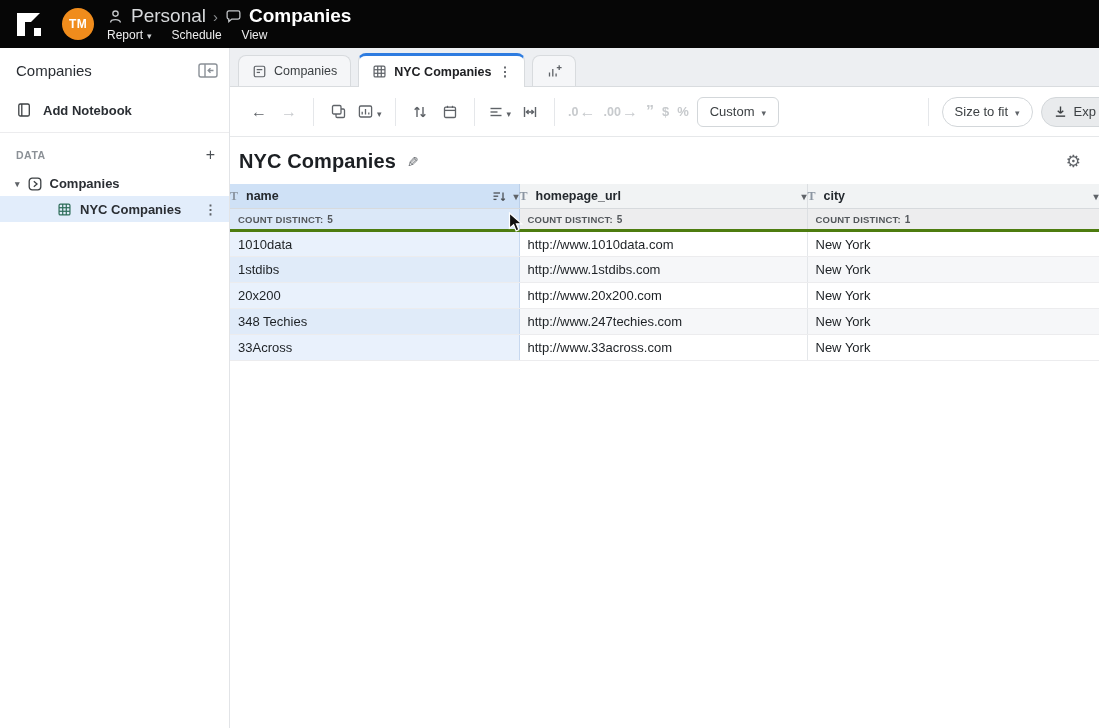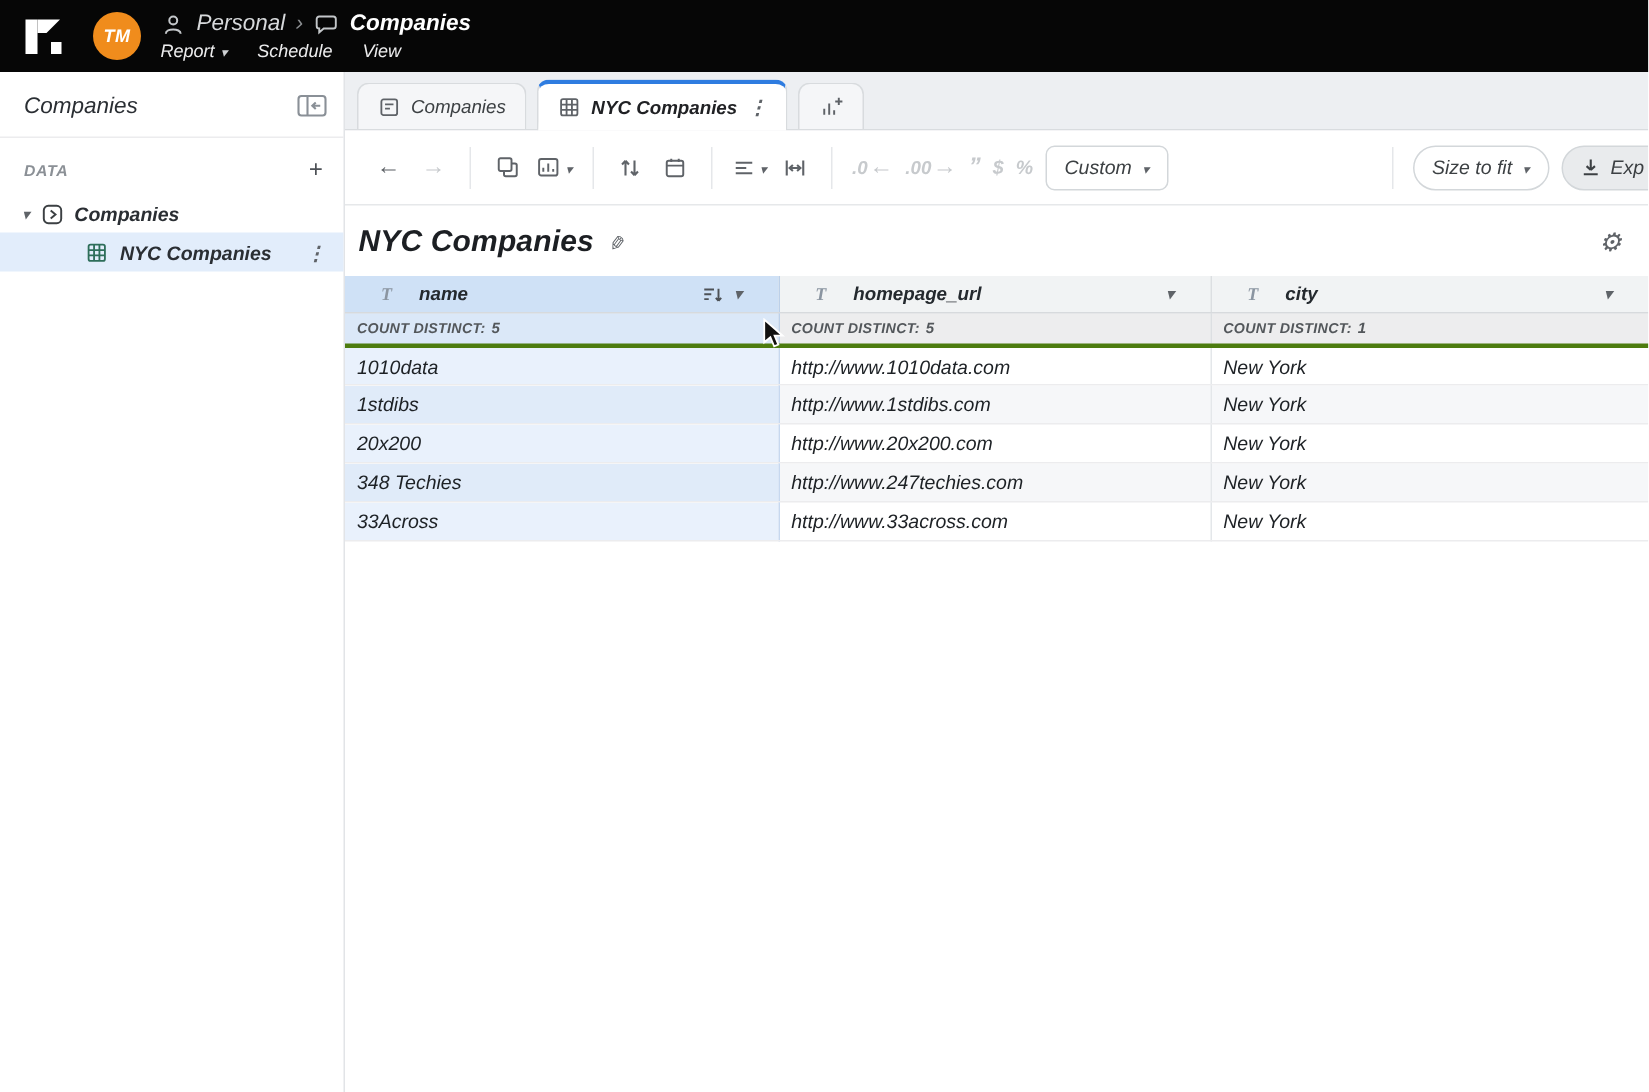--- a/index.html
+++ b/index.html
@@ -1,28 +1,28 @@
 <!DOCTYPE html>
 <html><head>
 <meta charset="utf-8">
 <style>
   * { margin:0; padding:0; box-sizing:border-box; }
   html,body { width:1099px; height:728px; overflow:hidden; }
   body { font-family:"Liberation Sans", sans-serif; background:#fff; color:#202124; }
-  .app { position:relative; width:1099px; height:728px; overflow:hidden; background:#fff;font-style:italic; }
+  .app { position:relative; width:1099px; height:728px; overflow:hidden; background:#fff; }
 
   
   .topbar { position:absolute; top:0; left:0; width:100%; height:48px; background:#060606;
             display:flex; align-items:center; padding-left:14px; z-index:30; }
   .logo { width:30px; height:30px; margin-right:18px; flex:0 0 auto; }
   .avatar { width:32px; height:32px; border-radius:50%; background:#f08c1c; color:#fff;
             font-size:12px; font-weight:700; display:flex; align-items:center; justify-content:center;
             margin-right:13px; flex:0 0 auto; letter-spacing:.3px; }
   .top-col { display:flex; flex-direction:column; justify-content:center; gap:1px; }
-  .breadcrumb { display:flex; align-items:center; gap:7px; font-size:15px; line-height:18px; }
+  .breadcrumb { display:flex; align-items:center; gap:7px; font-size:19px; line-height:18px; }
   .bc-workspace { color:#d7d9db; }
   .bc-sep::before { content:"\203A"; color:#8b8e91; font-size:15px; }
   .bc-item { color:#ffffff; font-weight:600; }
   .topmenu { display:flex; gap:20px; font-size:12px; color:#ededee; margin-top:1px; align-items:center; }
   .topmenu .menu-item { display:flex; align-items:center; gap:4px; cursor:default; }
   .i-caret-sm::before { content:"\25BE"; font-size:9px; line-height:1; }
   .topmenu .i-caret-sm { color:#cfd1d3; }
 
   
   .sidebar { position:absolute; top:48px; left:0; width:230px; bottom:0; background:#fff;
@@ -95,21 +95,21 @@
   .i-gear::before { content:"\2699"; }
   .gear { margin-left:auto; color:#5f6368; font-size:17px; cursor:default; }
   .desc { padding:6px 0 0 9px; font-size:12px; color:#9aa1a8; cursor:default; }
 
   
   .grid { margin-top:11px; width:869px; }
   .grid table { border-collapse:collapse; table-layout:fixed; width:869px; }
   col.c1 { width:289px; } col.c2 { width:288px; } col.c3 { width:292px; }
   .hdr-cell { height:24px; border-bottom:1px solid #d7dadd; border-right:1px solid #dcdfe2;
               background:#f1f3f4; padding:0; }
-  .hdr-inner { display:flex; align-items:center; gap:18px; padding:0 24px; height:24px; }
+  .hdr-inner { display:flex; align-items:center; gap:8px; padding:0 0; height:24px; }
   .hdr-sel { background:#cfe1f6; border-right:1px solid #bcd0e9; }
   .type-t::before { content:"T"; }
   .type-t { font-family:"Liberation Serif", serif; font-size:12px; font-weight:700; color:#8b95a1; }
   .col-label { font-size:12.5px; font-weight:700; color:#24292e; }
   .hdr-right { margin-left:auto; display:flex; align-items:center; gap:7px; }
   .i-caret::before { content:"\25BE"; }
   .hdr-caret { color:#5f6368; font-size:10px; cursor:default; }
   .stat-cell { height:20px; border-bottom:3px solid #4d7c0f; border-right:1px solid #dcdfe2;
                background:#ededee; padding:0 8px; }
   .stat-sel { background:#dbe8f8; border-right:1px solid #bcd0e9; }
@@ -177,20 +177,29 @@
   <aside class="sidebar">
     <div class="sb-header">
       <span class="sb-title">Companies</span>
       <span>
         <svg width="22" height="17" viewBox="0 0 22 17" fill="none" stroke="#8a9097" stroke-width="1.4">
           <rect x="2" y="2" width="18" height="13" rx="2"></rect>
           <line x1="8" y1="2" x2="8" y2="15"></line>
           <path d="M16.5 8.5 H11.5 M13.5 6.3 L11.2 8.5 L13.5 10.7"></path>
         </svg>
       </span>
+    </div>
+    <div class="add-notebook">
+      <span>
+        <svg width="16" height="16" viewBox="0 0 16 16" fill="none" stroke="#3c4043" stroke-width="1.3">
+          <rect x="2.8" y="2" width="10.5" height="12" rx="1.6"></rect>
+          <line x1="5.8" y1="2" x2="5.8" y2="14"></line>
+        </svg>
+      </span>
+      <span>Add Notebook</span>
     </div>
     <div class="sb-divider"></div>
     <div class="data-row">
       <span class="data-label">DATA</span>
       <span class="data-plus i-plus"></span>
     </div>
     <div class="tree-row tree-root">
       <span class="tree-chevron i-caret-sm"></span>
       <span>
         <svg width="16" height="16" viewBox="0 0 16 16" fill="none" stroke="#3c4043" stroke-width="1.3">

